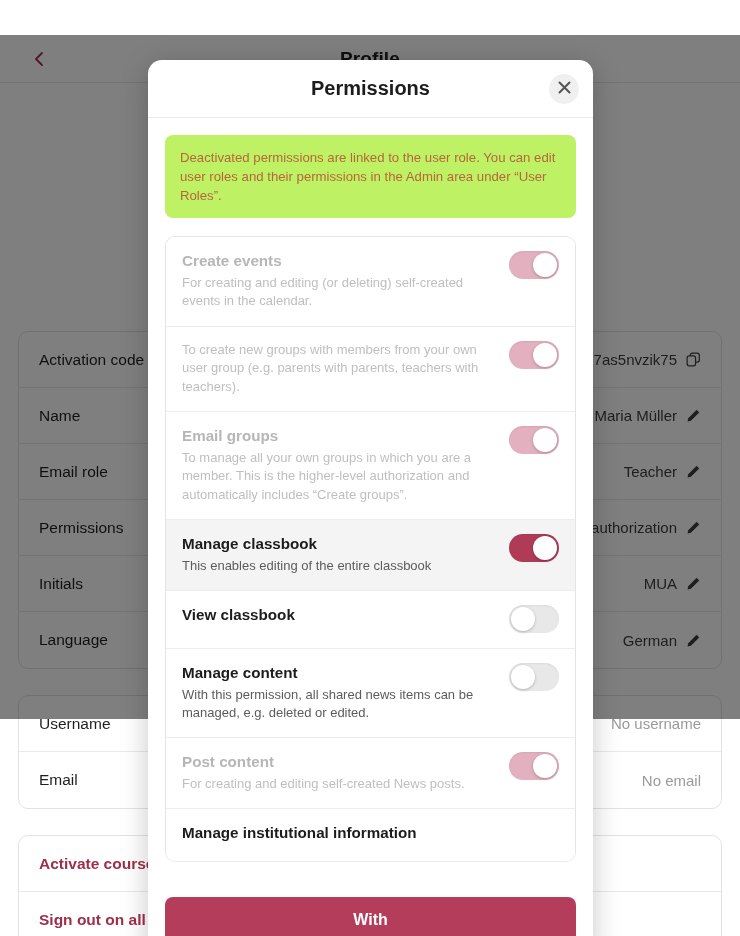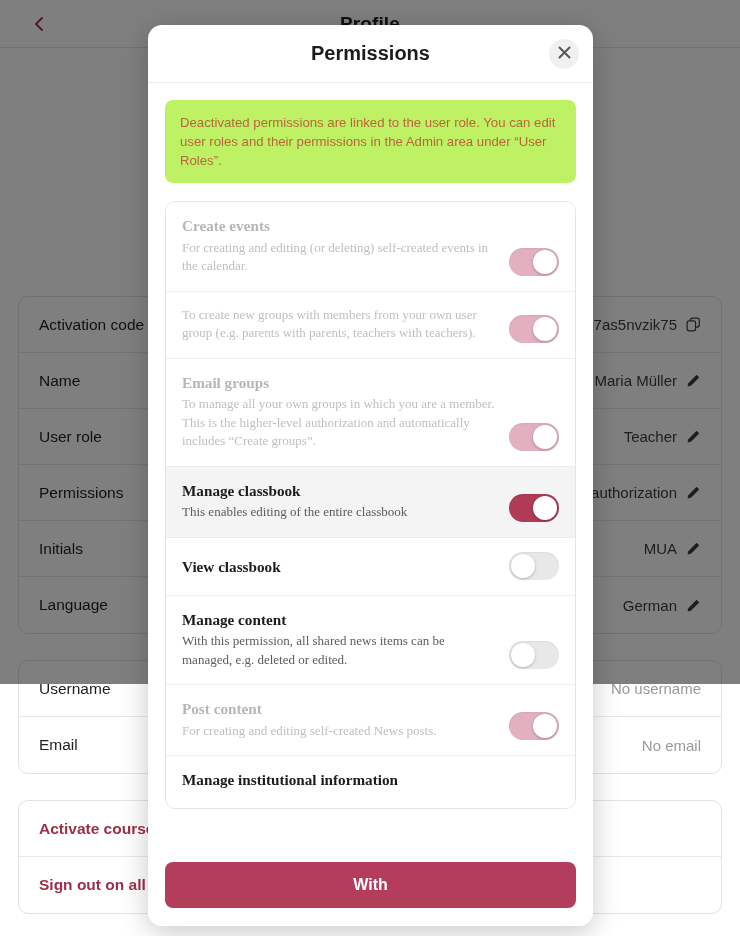--- a/index.html
+++ b/index.html
@@ -6,21 +6,21 @@
 
   html, body {
     width: 740px;
     height: 936px;
     overflow: hidden;
     font-family: "Liberation Sans", sans-serif;
     background: #ffffff;
   }
 
   
-  #page-root { position: relative; width: 740px; height: 684px; background: #ffffff; }
+  #page-root { position: relative; width: 740px; height: 684px; background: #ffffff; margin-top: 35px; }
 
   .bg-page {
     position: absolute; inset: 0;
     background: #ffffff;
     display: flex; flex-direction: column;
   }
 
   .bg-header {
     height: 48px; flex: 0 0 48px;
     border-bottom: 1px solid #e6e6e6;
@@ -126,25 +126,24 @@
   }
 
   .perm-list {
     border: 1px solid #e4e4e4;
     border-radius: 10px;
     overflow: hidden;
     background: #fff;
   }
 
   .perm-row {
-    display: flex; align-items: flex-end; gap: 12px;
+    display: flex; align-items: flex-start; gap: 12px;
     padding: 14px 16px 15px 16px;
     border-bottom: 1px solid #ededed;
     background: #fff;
-    font-family: Liberation Serif, serif;
   }
   .perm-row:last-child { border-bottom: none; }
   .perm-row.highlight { background: #f4f4f4; }
 
   .perm-text { flex: 1 1 auto; min-width: 0; }
   .perm-title {
     font-size: 15.2px; font-weight: 600; color: #1c1c1c;
     line-height: 1.35; margin-bottom: 2px;
   }
   .perm-desc {
@@ -235,21 +234,21 @@
             <div class="kv-val-wrap">
               <div class="kv-value">na Maria Müller</div>
               <span>
                 <svg class="mini-icon" viewBox="0 0 16 16" fill="none">
                   <path d="M11.3 1.9 L14.1 4.7 L5.2 13.6 L1.6 14.4 L2.4 10.8 Z" fill="#3d3d3d"></path>
                 </svg>
               </span>
             </div>
           </div>
           <div class="kv-row">
-            <div class="kv-label">User role</div>
+            <div class="kv-label">Email role</div>
             <div class="kv-val-wrap">
               <div class="kv-value">Teacher</div>
               <span>
                 <svg class="mini-icon" viewBox="0 0 16 16" fill="none">
                   <path d="M11.3 1.9 L14.1 4.7 L5.2 13.6 L1.6 14.4 L2.4 10.8 Z" fill="#3d3d3d"></path>
                 </svg>
               </span>
             </div>
           </div>
           <div class="kv-row">

